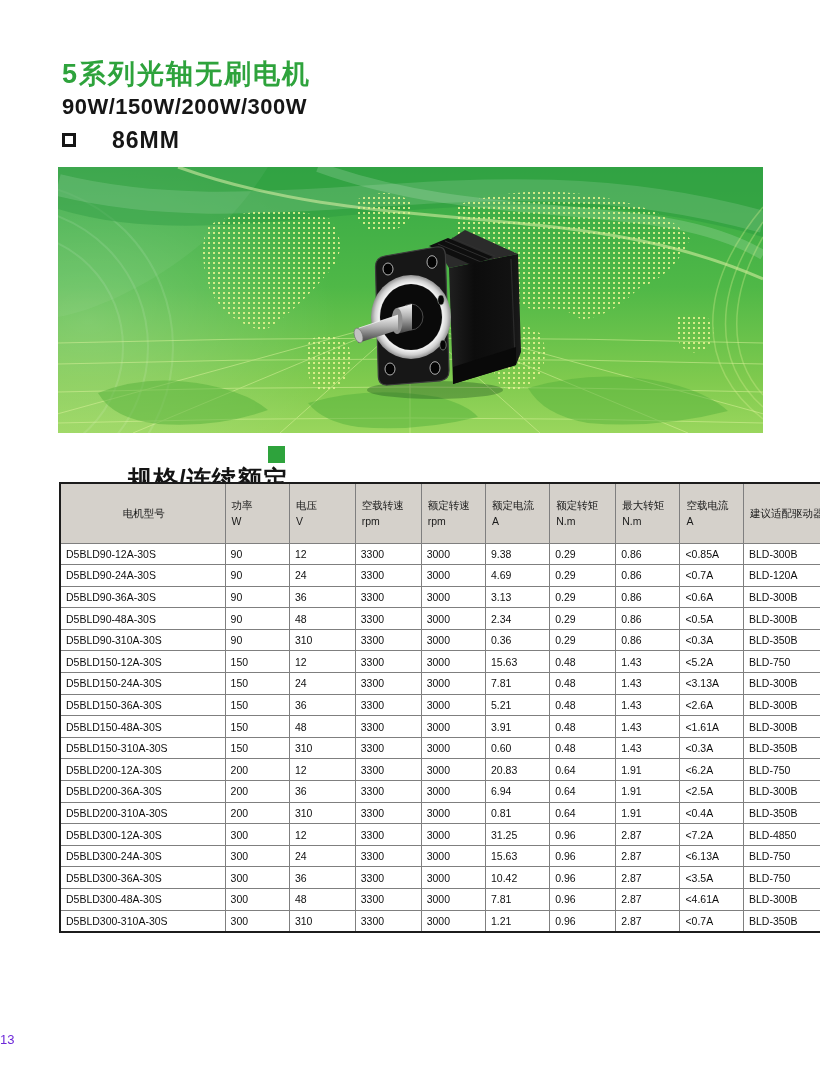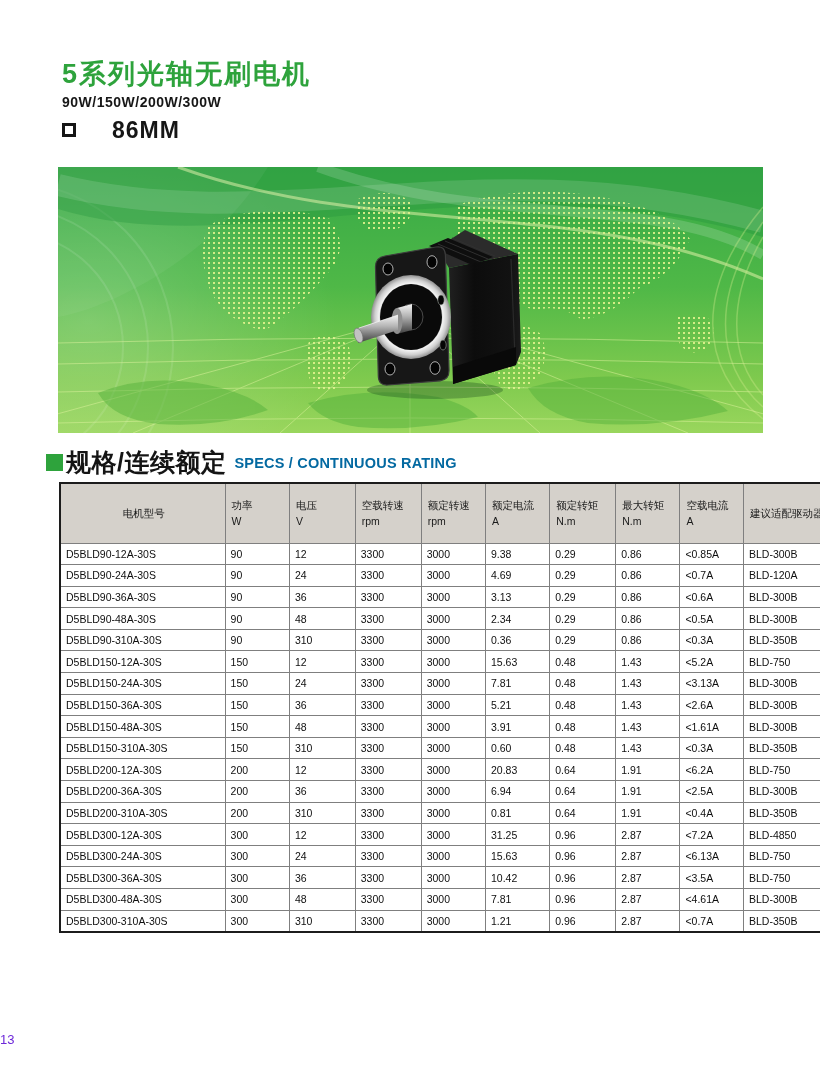--- a/index.html
+++ b/index.html
@@ -6,28 +6,28 @@
   * { box-sizing:border-box; }
   html,body { margin:0; padding:0; background:#ffffff; }
   .page {
     position:relative; width:820px; height:1082px; background:#ffffff;
     font-family:"Liberation Sans","DejaVu Sans",sans-serif; color:#111;
     overflow:hidden; margin:4px auto;
   }
   
   .title-block { position:absolute; left:62px; top:56px; }
   .title { margin:0; font-size:27px; font-weight:bold; color:var(--accent); letter-spacing:2px; line-height:1.1; }
-  .subtitle { margin-top:4px; font-size:14px; font-weight:bold; color:#161616; letter-spacing:0.5px; }
+  .subtitle { margin-top:4px; font-size:22px; font-weight:bold; color:#161616; letter-spacing:0.5px; }
   .frame-row { margin-top:7px; display:flex; align-items:center; font-size:23px; font-weight:bold; color:#161616; letter-spacing:1px;gap:28px; }
   .sq-outline { width:14px; height:14px; border:3px solid #161616; margin-right:8px; display:inline-block; }
   
   .banner { position:absolute; left:58px; top:163px; width:705px; height:266px; }
   .banner svg { display:block; }
   
-  .section-head { position:absolute; left:46px; top:442px; display:flex; align-items:center; white-space:nowrap; }
+  .section-head { position:absolute; left:58px; top:442px; display:flex; align-items:flex-end; white-space:nowrap;flex-direction:column; }
   .sq-fill { width:17px; height:17px; background:var(--accent); display:inline-block; margin-right:3px; }
   .sec-cn { font-size:25px; font-weight:bold; color:#141414; letter-spacing:0.5px; }
   .sec-en { font-size:14.5px; font-weight:bold; color:#0369a1; margin-left:8px; letter-spacing:0.2px; }
   
   table.specs {
     position:absolute; left:59px; top:478px; width:777px;
     border-collapse:collapse; table-layout:fixed;
     border:2px solid #1c1c1c; font-size:10.5px;
   }
   table.specs th, table.specs td { border:1px solid #7f7f7f; overflow:hidden; white-space:nowrap; }

